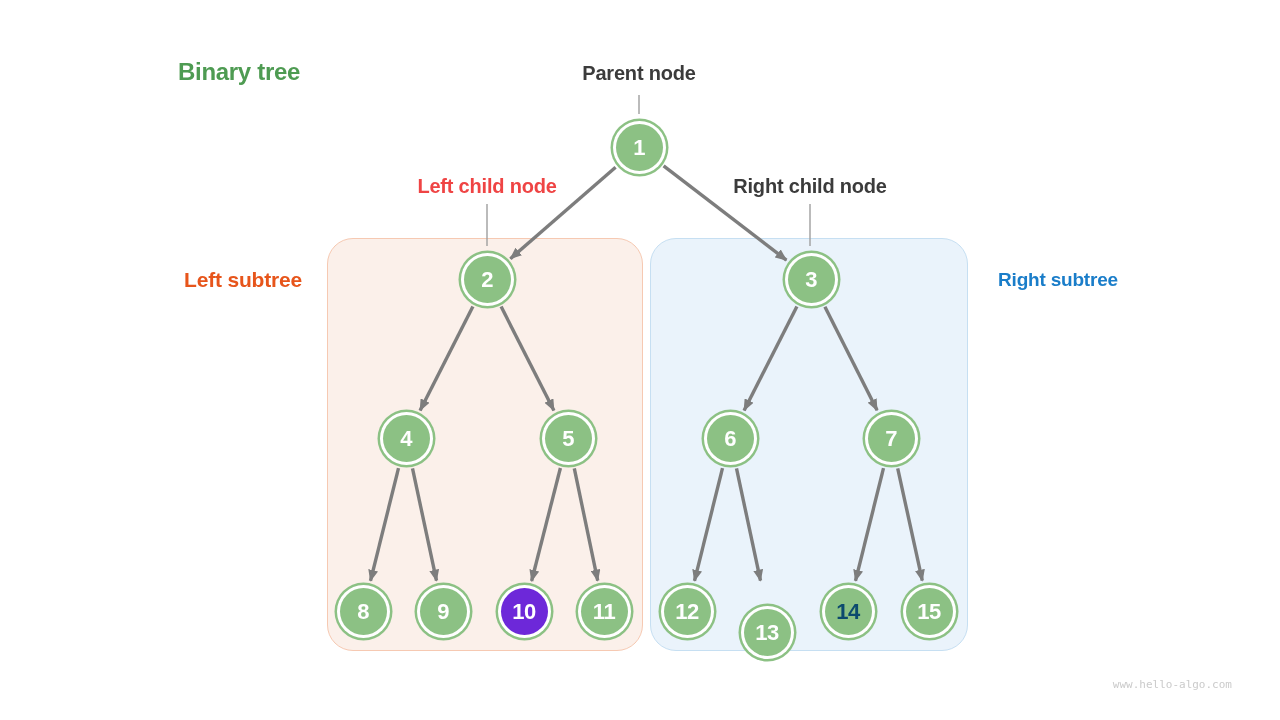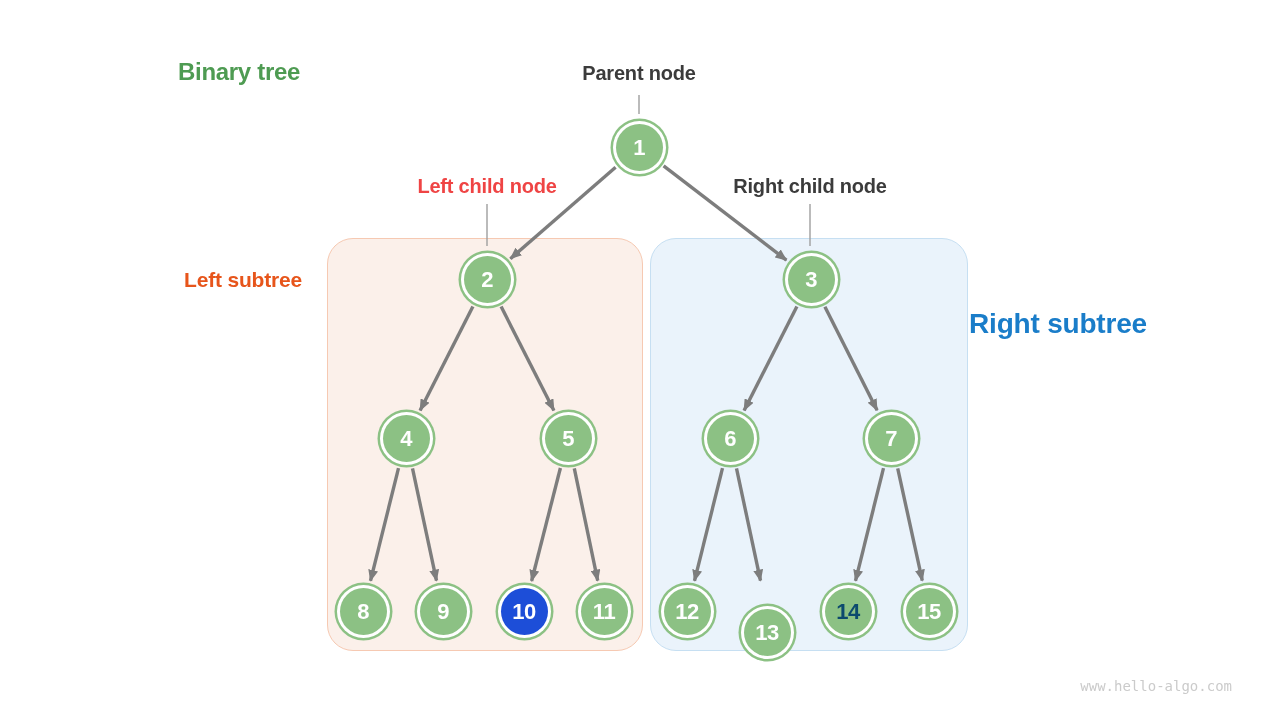--- a/index.html
+++ b/index.html
@@ -57,21 +57,21 @@
     font-size: 22px;
     font-weight: bold;
     letter-spacing: -0.5px;
   }
 
   .watermark {
     position: absolute;
     right: 48px;
     top: 678px;
     font-family: "DejaVu Sans Mono", monospace;
-    font-size: 14px;
+    font-size: 11px;
     white-space: nowrap;
   }
 </style>
 </head>
 <body>
 
 <div class="stage">
   <div class="title" style="color: rgb(78, 155, 82);">Binary tree</div>
 
   <div class="subtree-box" id="box-0" style="left: 327px; top: 238px; width: 316px; height: 413px; border-radius: 26px; background: rgb(251, 240, 234); border-color: rgb(246, 201, 178);"></div>
@@ -100,33 +100,33 @@
       <line x1="736.5" y1="468.3" x2="760.5" y2="580.7" stroke="#7D7D7D" stroke-width="3.4" marker-end="url(#arrowhead)"></line>
       <line x1="883.5" y1="468.1" x2="855.5" y2="580.9" stroke="#7D7D7D" stroke-width="3.4" marker-end="url(#arrowhead)"></line>
       <line x1="897.7" y1="468.3" x2="922.3" y2="580.7" stroke="#7D7D7D" stroke-width="3.4" marker-end="url(#arrowhead)"></line>
     </svg>
 
   <div id="labels-layer">
       <div class="annotation" style="left: 639px; top: 73px; color: rgb(59, 59, 59); font-size: 20px;">Parent node</div>
       <div class="annotation" style="left: 487px; top: 186px; color: #ef4444; font-size: 20px;">Left child node</div>
       <div class="annotation" style="left: 810px; top: 186px; color: rgb(59, 59, 59); font-size: 20px;">Right child node</div>
       <div class="annotation" style="left: 243px; top: 280px; color: rgb(231, 85, 27); font-size: 21px;">Left subtree</div>
-      <div class="annotation" style="left: 1058px; top: 280px; color: rgb(26, 125, 201); font-size: 28px; margin-top: 44px;">Right subtree</div>
+      <div class="annotation" style="left: 1058px; top: 280px; color: rgb(26, 125, 201); font-size: 19px;">Right subtree</div>
     </div>
   <div id="nodes-layer">
       <div class="tree-node" style="left: 615.5px; top: 123.5px; background: rgb(140, 193, 132); color: rgb(255, 255, 255); box-shadow: rgb(255, 255, 255) 0px 0px 0px 3px, rgb(140, 193, 132) 0px 0px 0px 5.5px;">1</div>
       <div class="tree-node" style="left: 463.5px; top: 255.5px; background: rgb(140, 193, 132); color: rgb(255, 255, 255); box-shadow: rgb(255, 255, 255) 0px 0px 0px 3px, rgb(140, 193, 132) 0px 0px 0px 5.5px;">2</div>
       <div class="tree-node" style="left: 787.5px; top: 255.5px; background: rgb(140, 193, 132); color: rgb(255, 255, 255); box-shadow: rgb(255, 255, 255) 0px 0px 0px 3px, rgb(140, 193, 132) 0px 0px 0px 5.5px;">3</div>
       <div class="tree-node" style="left: 382.5px; top: 414.5px; background: rgb(140, 193, 132); color: rgb(255, 255, 255); box-shadow: rgb(255, 255, 255) 0px 0px 0px 3px, rgb(140, 193, 132) 0px 0px 0px 5.5px;">4</div>
       <div class="tree-node" style="left: 544.5px; top: 414.5px; background: rgb(140, 193, 132); color: rgb(255, 255, 255); box-shadow: rgb(255, 255, 255) 0px 0px 0px 3px, rgb(140, 193, 132) 0px 0px 0px 5.5px;">5</div>
       <div class="tree-node" style="left: 706.5px; top: 414.5px; background: rgb(140, 193, 132); color: rgb(255, 255, 255); box-shadow: rgb(255, 255, 255) 0px 0px 0px 3px, rgb(140, 193, 132) 0px 0px 0px 5.5px;">6</div>
       <div class="tree-node" style="left: 867.5px; top: 414.5px; background: rgb(140, 193, 132); color: rgb(255, 255, 255); box-shadow: rgb(255, 255, 255) 0px 0px 0px 3px, rgb(140, 193, 132) 0px 0px 0px 5.5px;">7</div>
       <div class="tree-node" style="left: 339.5px; top: 587.5px; background: rgb(140, 193, 132); color: rgb(255, 255, 255); box-shadow: rgb(255, 255, 255) 0px 0px 0px 3px, rgb(140, 193, 132) 0px 0px 0px 5.5px;">8</div>
       <div class="tree-node" style="left: 419.5px; top: 587.5px; background: rgb(140, 193, 132); color: rgb(255, 255, 255); box-shadow: rgb(255, 255, 255) 0px 0px 0px 3px, rgb(140, 193, 132) 0px 0px 0px 5.5px;">9</div>
-      <div class="tree-node" style="left: 500.5px; top: 587.5px; background: #1d4ed8; color: rgb(255, 255, 255); box-shadow: rgb(255, 255, 255) 0px 0px 0px 3px, rgb(140, 193, 132) 0px 0px 0px 5.5px;">10</div>
+      <div class="tree-node" style="left: 500.5px; top: 587.5px; background: #6d28d9; color: rgb(255, 255, 255); box-shadow: rgb(255, 255, 255) 0px 0px 0px 3px, rgb(140, 193, 132) 0px 0px 0px 5.5px;">10</div>
       <div class="tree-node" style="left: 580.5px; top: 587.5px; background: rgb(140, 193, 132); color: rgb(255, 255, 255); box-shadow: rgb(255, 255, 255) 0px 0px 0px 3px, rgb(140, 193, 132) 0px 0px 0px 5.5px;">11</div>
       <div class="tree-node" style="left: 663.5px; top: 587.5px; background: rgb(140, 193, 132); color: rgb(255, 255, 255); box-shadow: rgb(255, 255, 255) 0px 0px 0px 3px, rgb(140, 193, 132) 0px 0px 0px 5.5px;">12</div>
       <div class="tree-node" style="left: 743.5px; top: 587.5px; background: rgb(140, 193, 132); color: rgb(255, 255, 255); box-shadow: rgb(255, 255, 255) 0px 0px 0px 3px, rgb(140, 193, 132) 0px 0px 0px 5.5px; margin-top: 21px;">13</div>
       <div class="tree-node" style="left: 824.5px; top: 587.5px; background: rgb(140, 193, 132); color: #0c4a6e; box-shadow: rgb(255, 255, 255) 0px 0px 0px 3px, rgb(140, 193, 132) 0px 0px 0px 5.5px;">14</div>
       <div class="tree-node" style="left: 905.5px; top: 587.5px; background: rgb(140, 193, 132); color: rgb(255, 255, 255); box-shadow: rgb(255, 255, 255) 0px 0px 0px 3px, rgb(140, 193, 132) 0px 0px 0px 5.5px;">15</div>
     </div>
 
   <div class="watermark" style="color: rgb(203, 203, 203);">www.hello-algo.com</div>
 </div>
 

